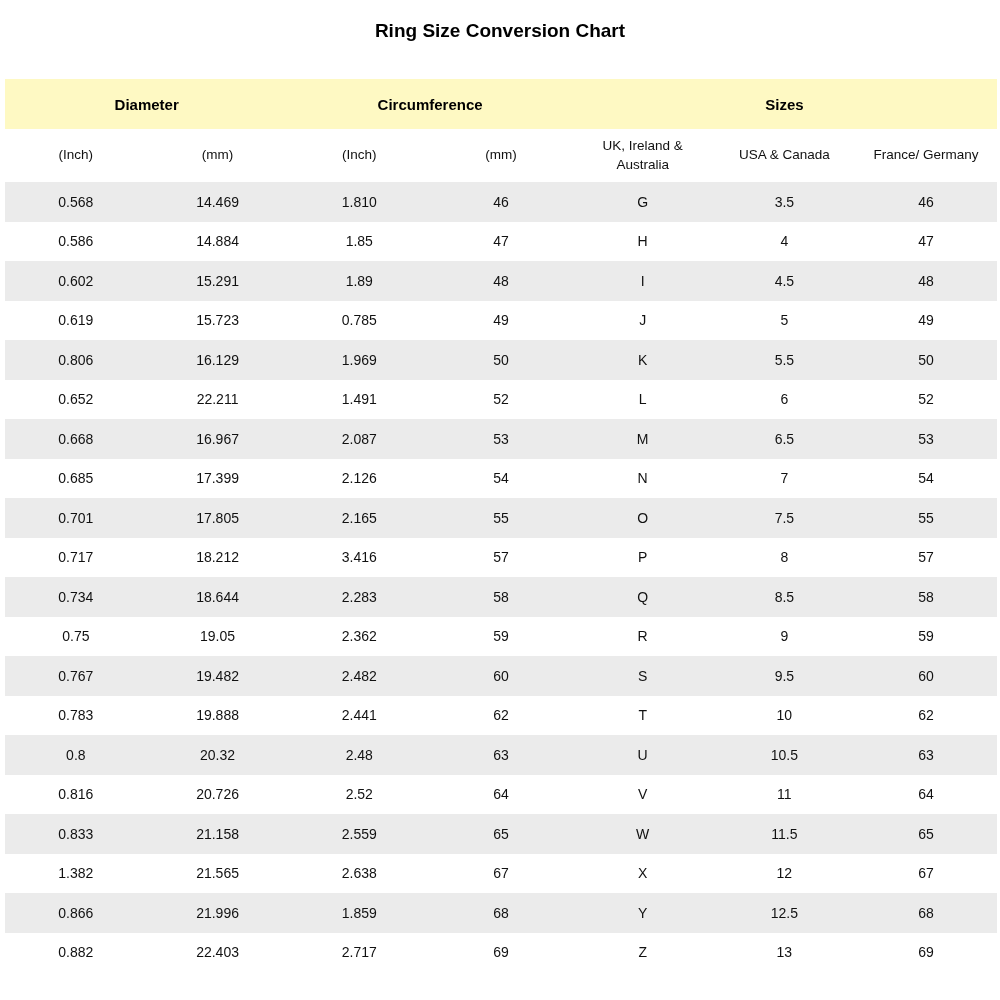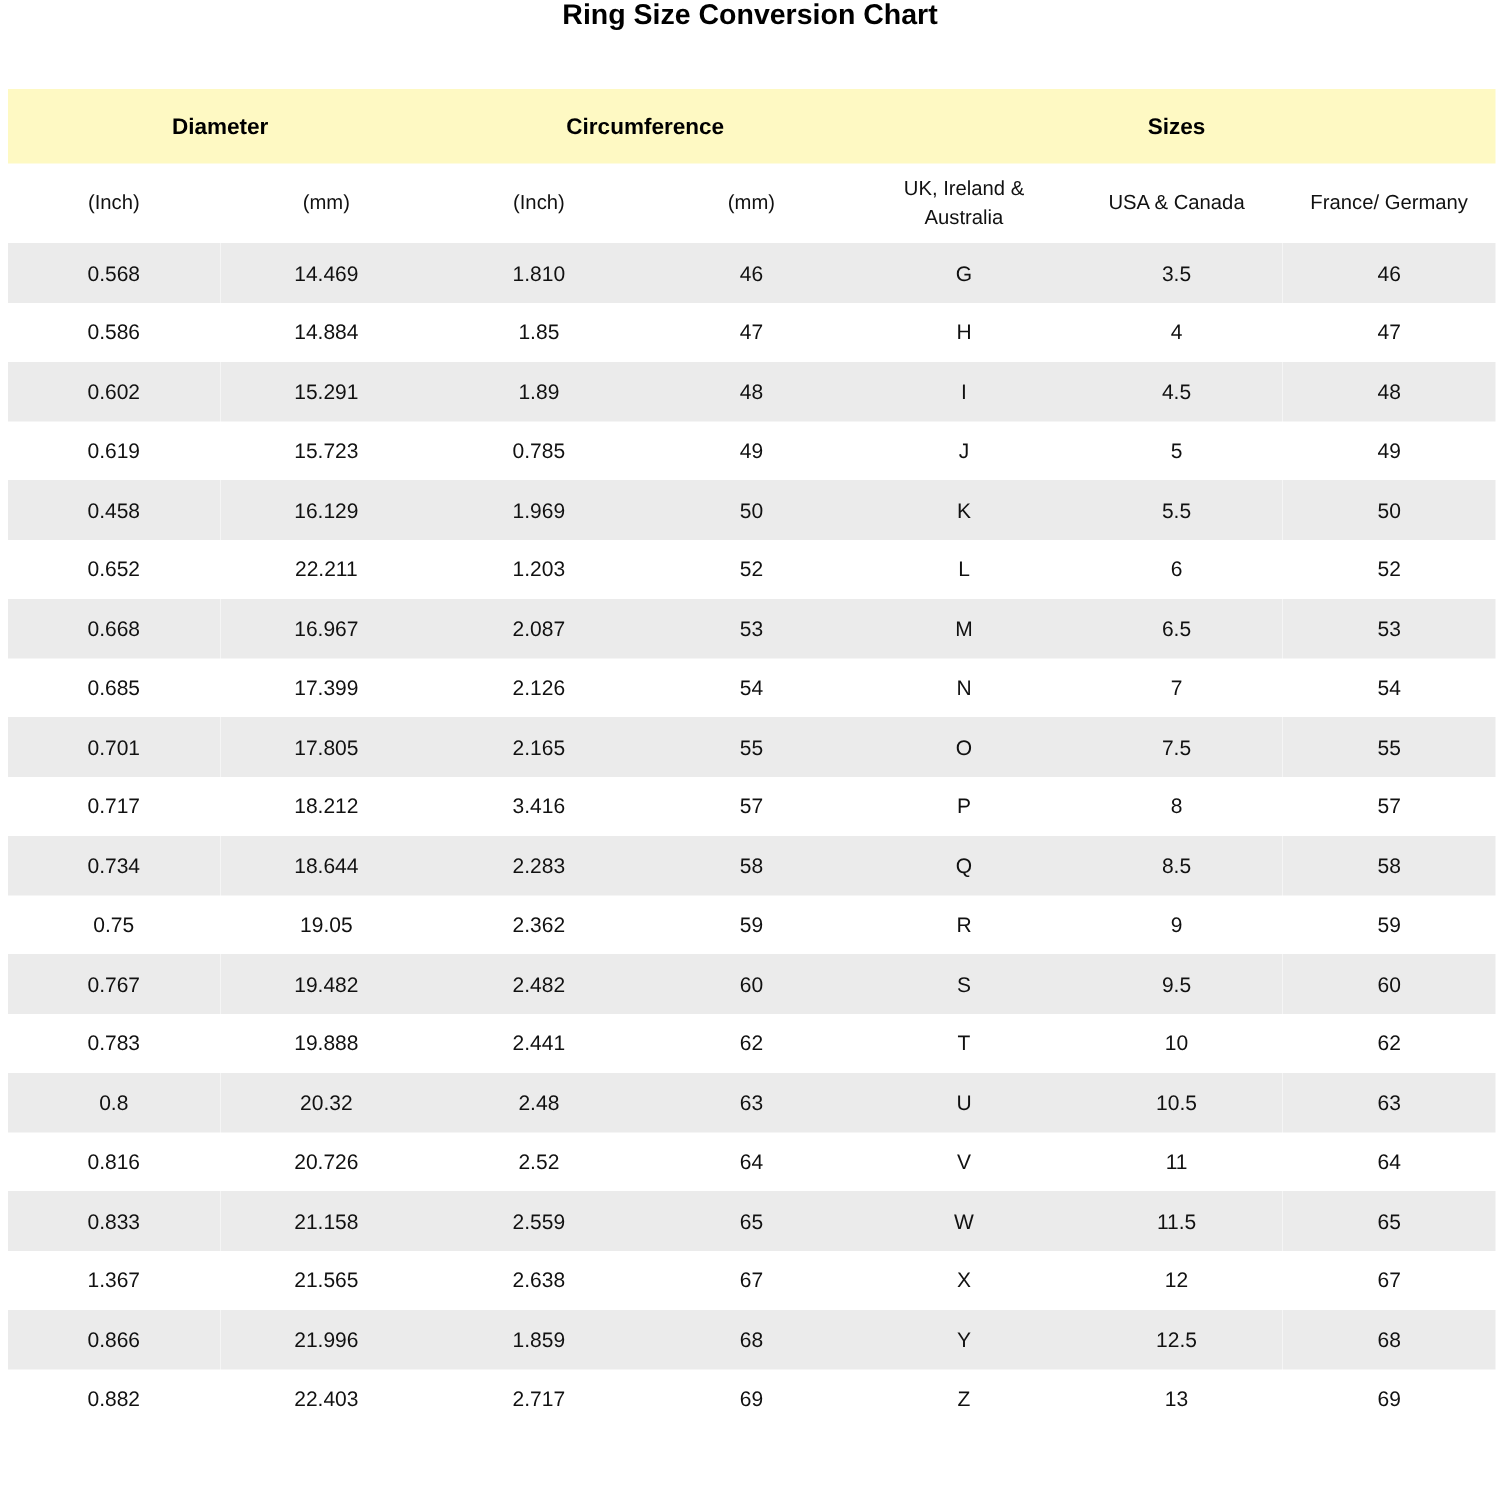--- a/index.html
+++ b/index.html
@@ -13,20 +13,21 @@
     -webkit-font-smoothing: antialiased;
   }
   .page {
     width: 1000px;
     height: 1000px;
     overflow: hidden;
     position: relative;
   }
   h1.chart-title {
     margin: 0;
+    padding-top: 20px;
     text-align: center;
     font-size: 19px;
     font-weight: 700;
     color: #000000;
   }
   table.conversion-table {
     border-collapse: collapse;
     table-layout: fixed;
     width: 992px;
     margin: 37px 0 0 5px;
@@ -122,32 +123,32 @@
         <tr>
           <td>0.619</td>
           <td>15.723</td>
           <td>0.785</td>
           <td>49</td>
           <td>J</td>
           <td>5</td>
           <td>49</td>
         </tr>
         <tr>
-          <td>0.458</td>
+          <td>0.806</td>
           <td>16.129</td>
           <td>1.969</td>
           <td>50</td>
           <td>K</td>
           <td>5.5</td>
           <td>50</td>
         </tr>
         <tr>
           <td>0.652</td>
           <td>22.211</td>
-          <td>1.203</td>
+          <td>1.491</td>
           <td>52</td>
           <td>L</td>
           <td>6</td>
           <td>52</td>
         </tr>
         <tr>
           <td>0.668</td>
           <td>16.967</td>
           <td>2.087</td>
           <td>53</td>
@@ -239,21 +240,21 @@
         <tr>
           <td>0.833</td>
           <td>21.158</td>
           <td>2.559</td>
           <td>65</td>
           <td>W</td>
           <td>11.5</td>
           <td>65</td>
         </tr>
         <tr>
-          <td>1.367</td>
+          <td>1.382</td>
           <td>21.565</td>
           <td>2.638</td>
           <td>67</td>
           <td>X</td>
           <td>12</td>
           <td>67</td>
         </tr>
         <tr>
           <td>0.866</td>
           <td>21.996</td>

